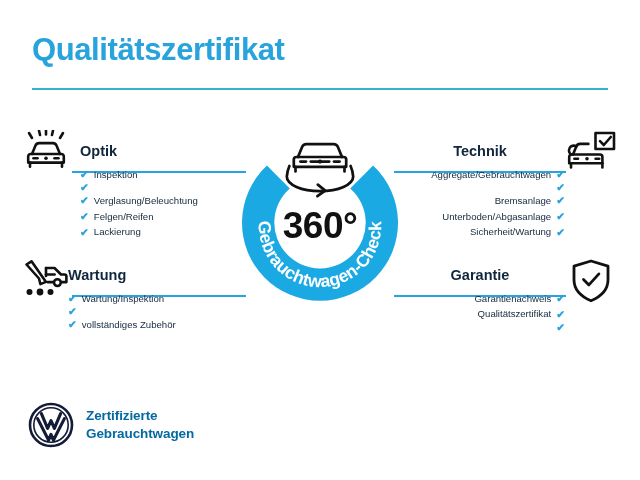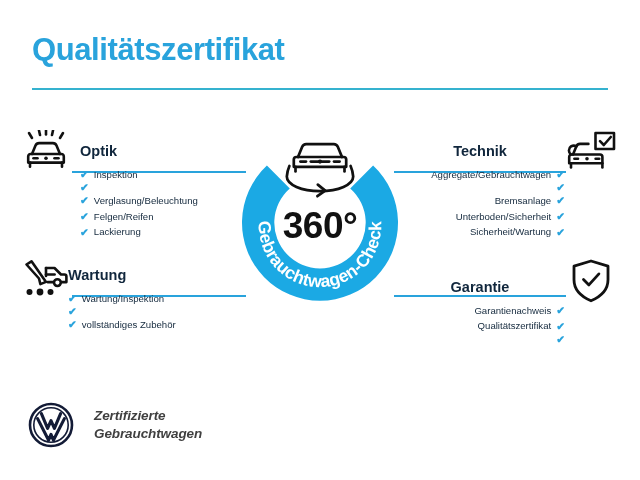--- a/index.html
+++ b/index.html
@@ -50,41 +50,40 @@
 
   
   .right .sec-head{text-align:center;}
   .right .item{justify-content:flex-end;}
   .right .check{margin-left:5px;order:2;}
 
   
   #sec-optik{left:80px;top:144px;width:168px;}
   #sec-wartung{left:68px;top:268px;width:168px;}
   #sec-technik{left:395px;top:144px;width:170px;}
-  #sec-garantie{left:395px;top:280px;width:170px;}
+  #sec-garantie{left:395px;top:268px;width:170px;}
 
   
   .icon{position:absolute;}
   #icon-optik{left:22px;top:130px;}
   #icon-wartung{left:20px;top:258px;}
   #icon-technik{left:567px;top:131px;}
   #icon-garantie{left:570px;top:258px;}
 
   
   #badge{position:absolute;left:222px;top:108px;width:196px;height:196px;}
 
   
   #footer{position:absolute;left:28px;top:402px;display:flex;align-items:center;}
   #footer .vw-mark{width:46px;height:46px;flex:none;}
   #footer .vw-text{
-    margin-left:20px;
-    font-size:13.5px;font-weight:bold;color:#404040;
+    margin-left:12px;
+    font-size:13.5px;font-weight:bold;color:#0369a1;
     line-height:1.32;letter-spacing:-0.1px;
     white-space:pre-line;
-    font-style:italic;
   }
 </style>
 </head>
 <body>
 
 <div class="page">
 
   <div class="title">Qualitätszertifikat</div>
   <div class="title-rule"></div>
 
@@ -205,21 +204,21 @@
       </div>
       <div class="item">
         <span class="check">✔</span>
       </div>
       <div class="item">
         <span class="check">✔</span>
         <span>Bremsanlage</span>
       </div>
       <div class="item">
         <span class="check">✔</span>
-        <span>Unterboden/Sicherheit</span>
+        <span>Unterboden/Abgasanlage</span>
       </div>
       <div class="item">
         <span class="check">✔</span>
         <span>Sicherheit/Wartung</span>
       </div>
     </div>
   </div>
 
   <div class="section right" id="sec-garantie">
     <div class="sec-head">Garantie</div>

